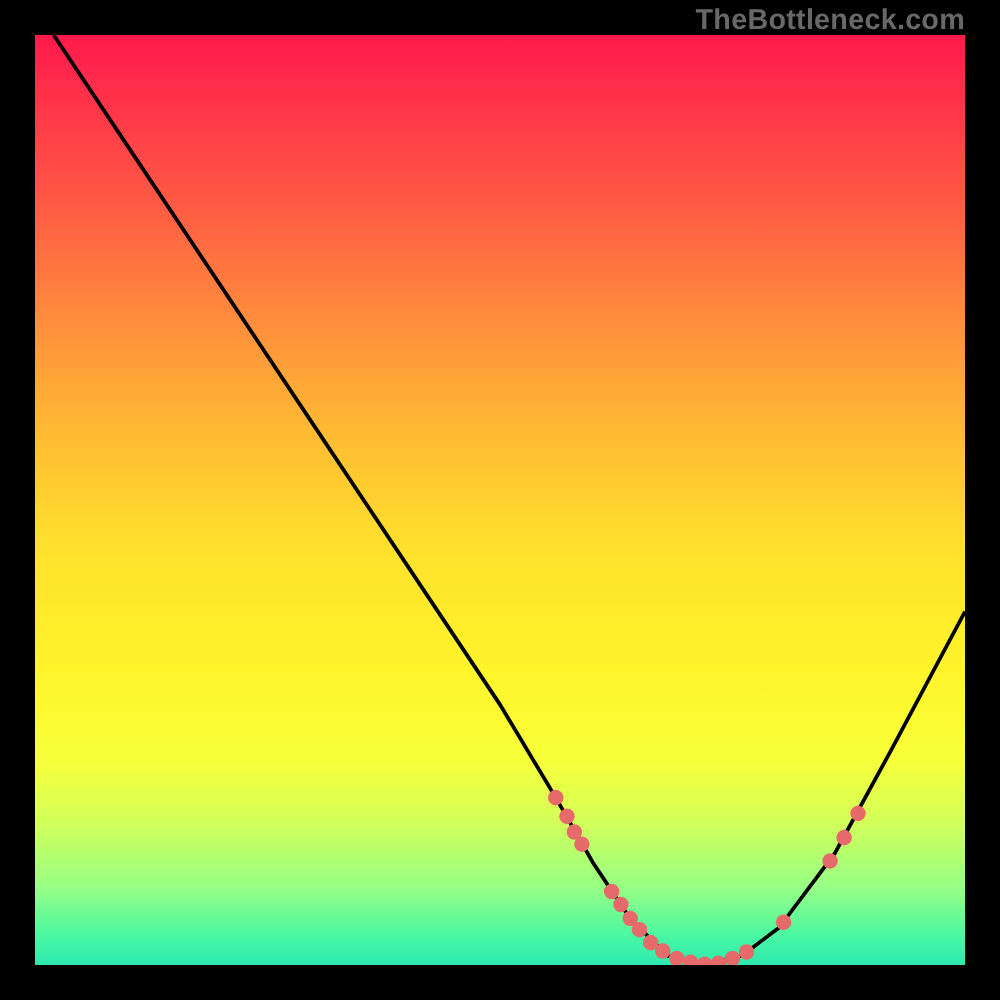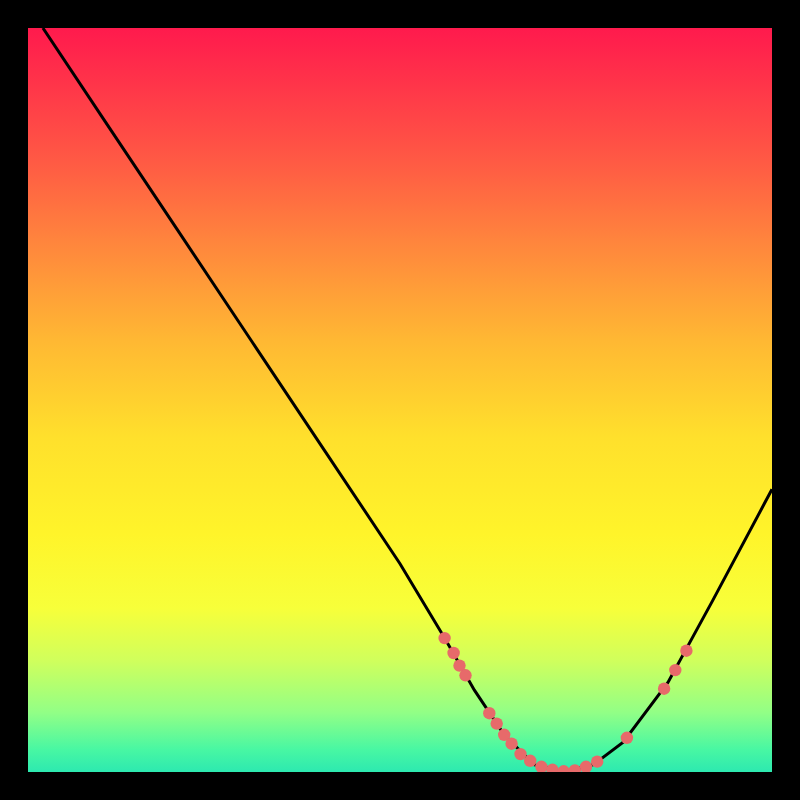--- a/index.html
+++ b/index.html
@@ -20,20 +20,21 @@
           #2de9b0 100%)}
   .wm{position:absolute;right:0;top:-26px;color:#686868;font-size:23px;font-weight:560;letter-spacing:.2px}
   svg{position:absolute;left:0;top:0}
   .curve{fill:none;stroke:#000;stroke-width:3}
   .dot{fill:#e76a6a}
 </style>
 </head>
 <body>
 
 <div class="frame">
+  <div class="wm">TheBottleneck.com</div>
   <div class="grad"></div>
   <svg id="plot" width="744" height="744" viewBox="0 0 744 744">
       <path d="M14.9 0.0 L74.4 89.3 L148.8 200.9 L223.2 312.5 L297.6 424.1 L372.0 535.7 L416.6 610.1 L446.4 662.2 L476.2 706.8 L505.9 736.6 L535.7 744.0 L565.4 736.6 L595.2 714.2 L639.8 654.7 L684.5 572.9 L744.0 461.3" class="curve"></path>
       <circle cx="416.6" cy="610.1" r="6.2" class="dot"></circle>
       <circle cx="425.6" cy="625.0" r="6.2" class="dot"></circle>
       <circle cx="431.5" cy="637.6" r="6.2" class="dot"></circle>
       <circle cx="437.5" cy="647.3" r="6.2" class="dot"></circle>
       <circle cx="461.3" cy="685.2" r="6.2" class="dot"></circle>
       <circle cx="468.7" cy="695.6" r="6.2" class="dot"></circle>
       <circle cx="476.2" cy="706.8" r="6.2" class="dot"></circle>

